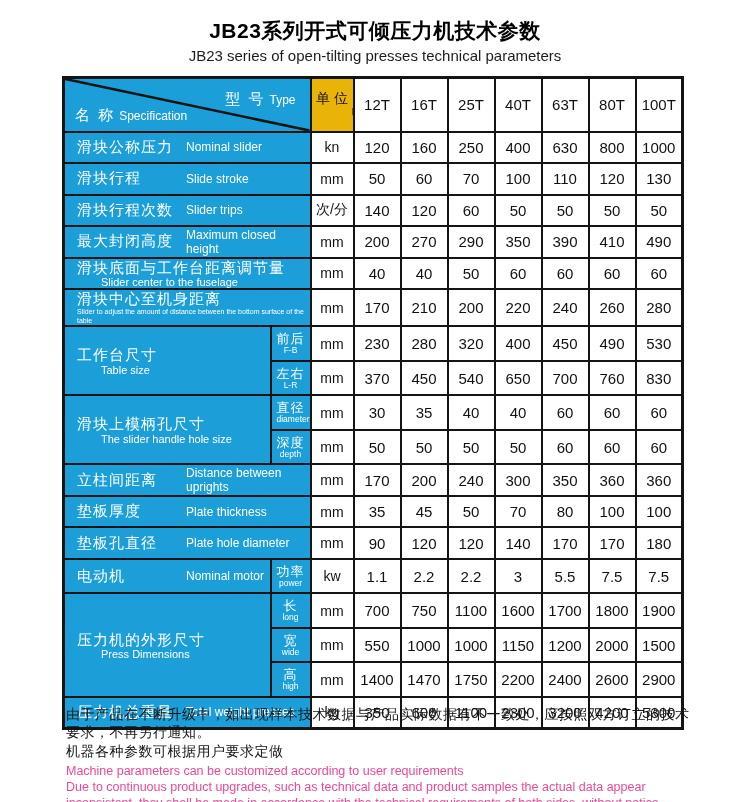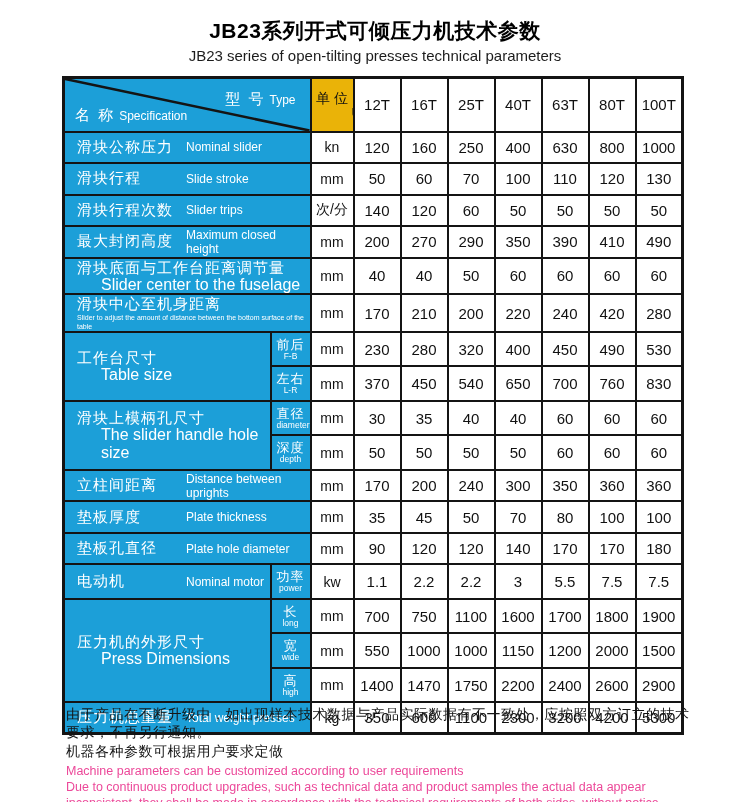--- a/index.html
+++ b/index.html
@@ -66,21 +66,21 @@
   }
 
   td.name-cell { padding-left: 12px; vertical-align: middle; }
   td.name-cell .zh { font-size: 15px; letter-spacing: 1px; }
   td.name-cell.inline { position: relative; }
   td.name-cell.inline .en {
     position: absolute; left: 105px; top: 50%; transform: translateY(-50%);
     font-size: 12px; letter-spacing: 0; padding-left: 16px;
   }
   td.name-cell.stacked .zh, td.name-cell.stacked-small .zh { display: block; line-height: 1.15; }
-  td.name-cell.stacked .en { display: block; font-size: 16px; padding-left: 24px; line-height: 1.1; }
+  td.name-cell.stacked .en { display: block; font-size: 11px; padding-left: 24px; line-height: 1.1; }
   td.name-cell.stacked-small .en { display: block; font-size: 7px; padding-left: 0; line-height: 1.3; }
 
   td.sub-cell { text-align: center; vertical-align: middle; padding: 5px; line-height: 1.0; }
   td.sub-cell .zh { display: block; font-size: 13px; letter-spacing: 1px; }
   td.sub-cell .en { display: block; font-size: 8.5px; margin-top: 1px; }
 
   td.unit-cell, td.val-cell {
     background: #ffffff; color: #111;
     text-align: center; vertical-align: middle; font-size: 15px;
   }
@@ -198,21 +198,21 @@
             <td class="blue name-cell stacked-small" rowspan="1" colspan="2">
               <div class="zh">滑块中心至机身距离</div>
               <div class="en">Slider to adjust the amount of distance between the bottom surface of the table</div>
             </td>
             <td class="unit-cell">mm</td>
             <td class="val-cell">170</td>
             <td class="val-cell">210</td>
             <td class="val-cell">200</td>
             <td class="val-cell">220</td>
             <td class="val-cell">240</td>
-            <td class="val-cell">420</td>
+            <td class="val-cell">260</td>
             <td class="val-cell">280</td>
           </tr>
           <tr class="body-row">
             <td class="blue name-cell stacked" rowspan="2">
               <div class="zh">工作台尺寸</div>
               <div class="en">Table size</div>
             </td>
             <td class="blue sub-cell">
               <span class="zh">前后</span>
               <span class="en">F-B</span>

